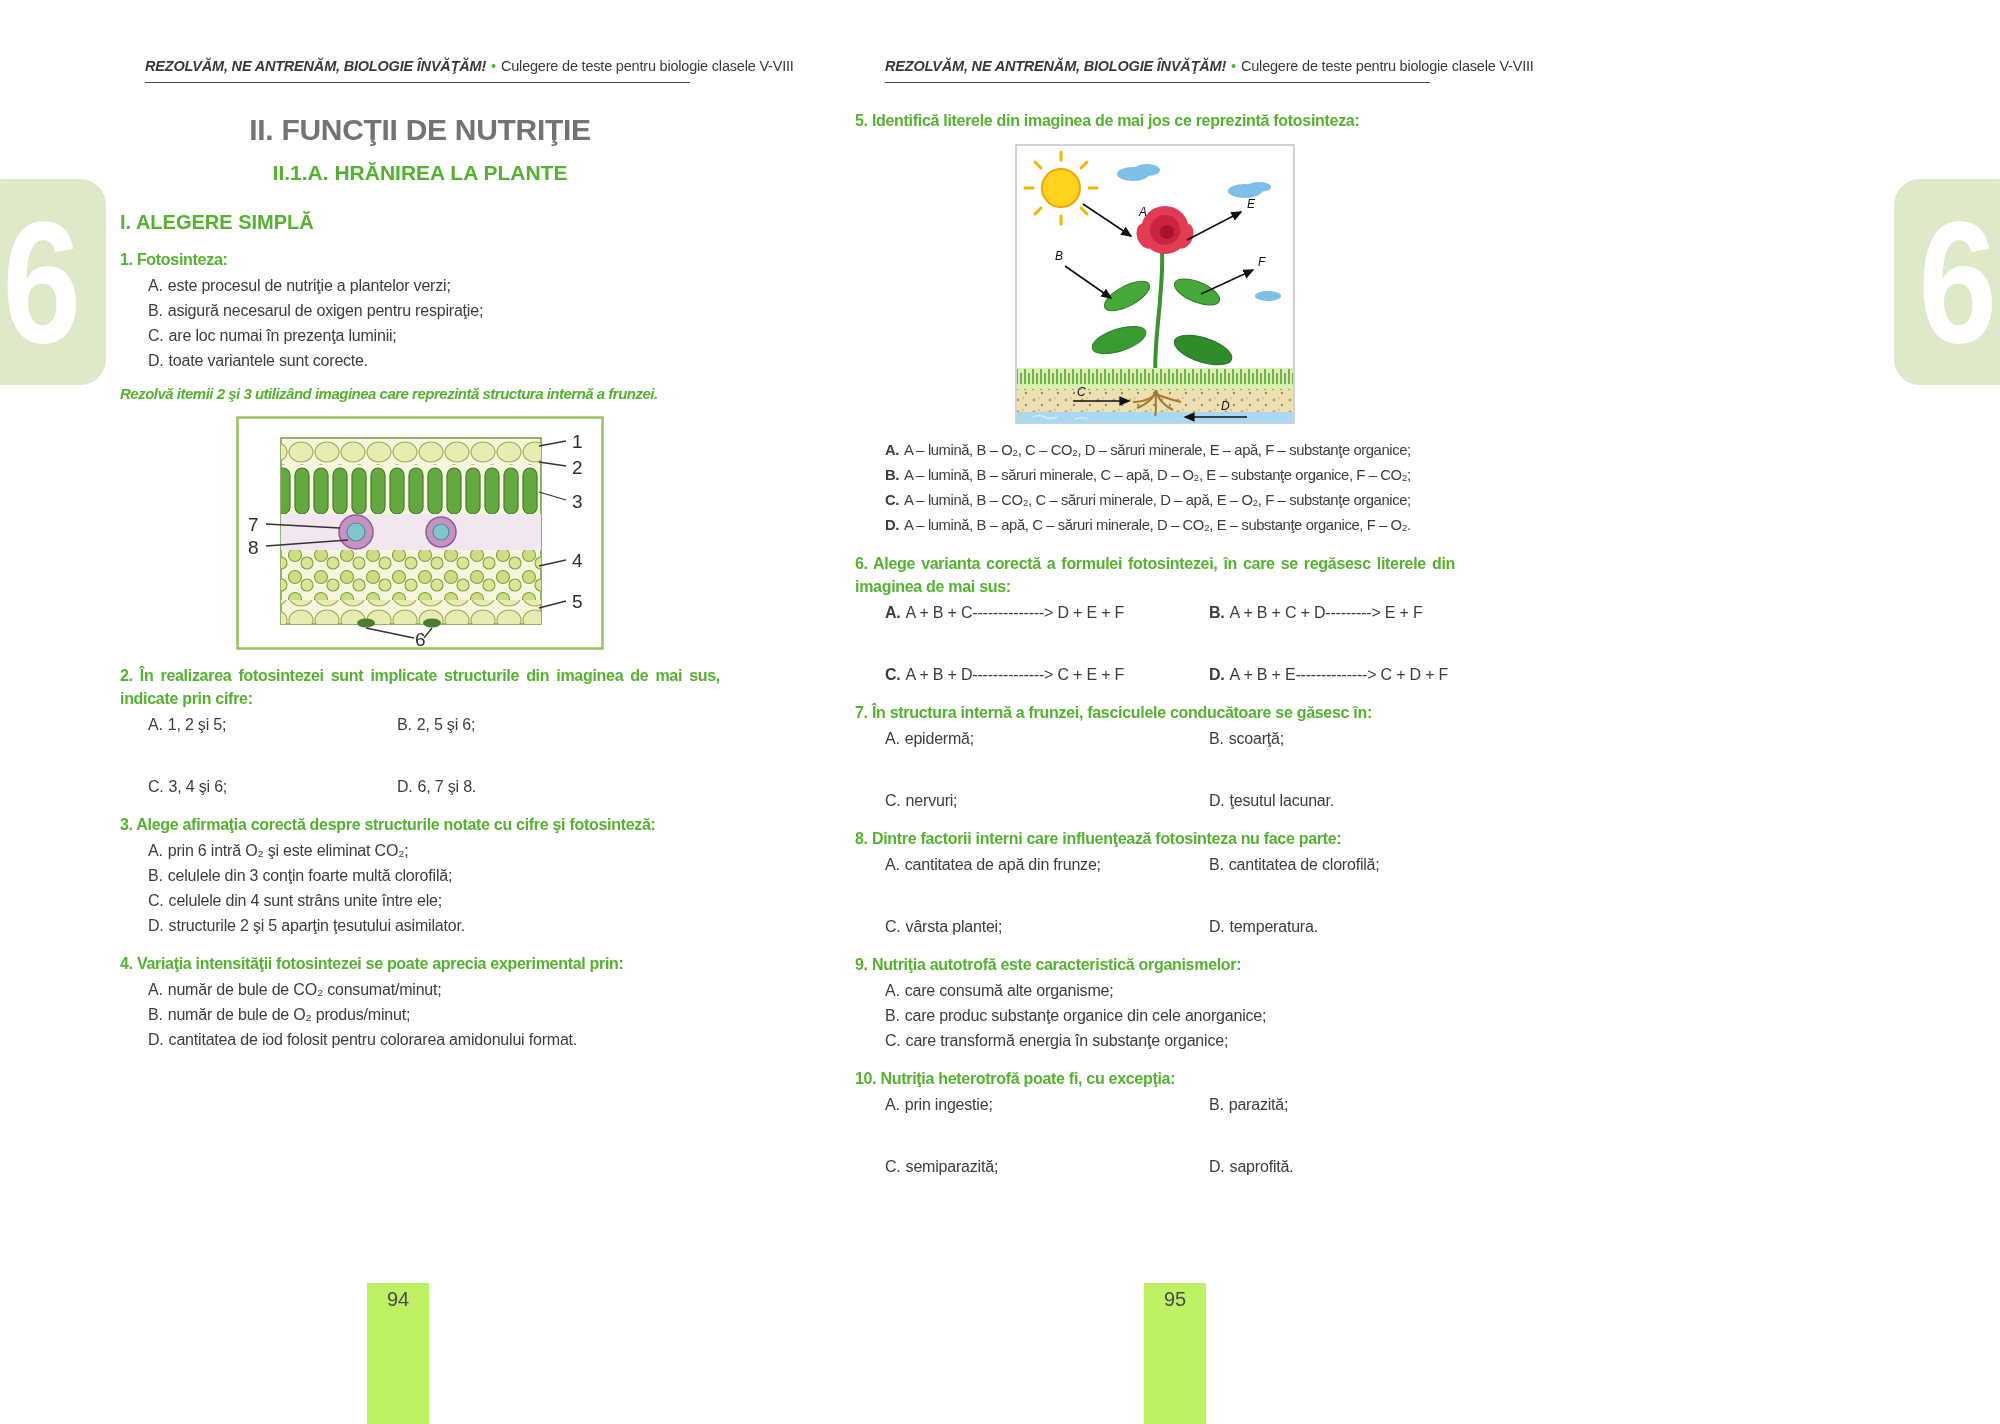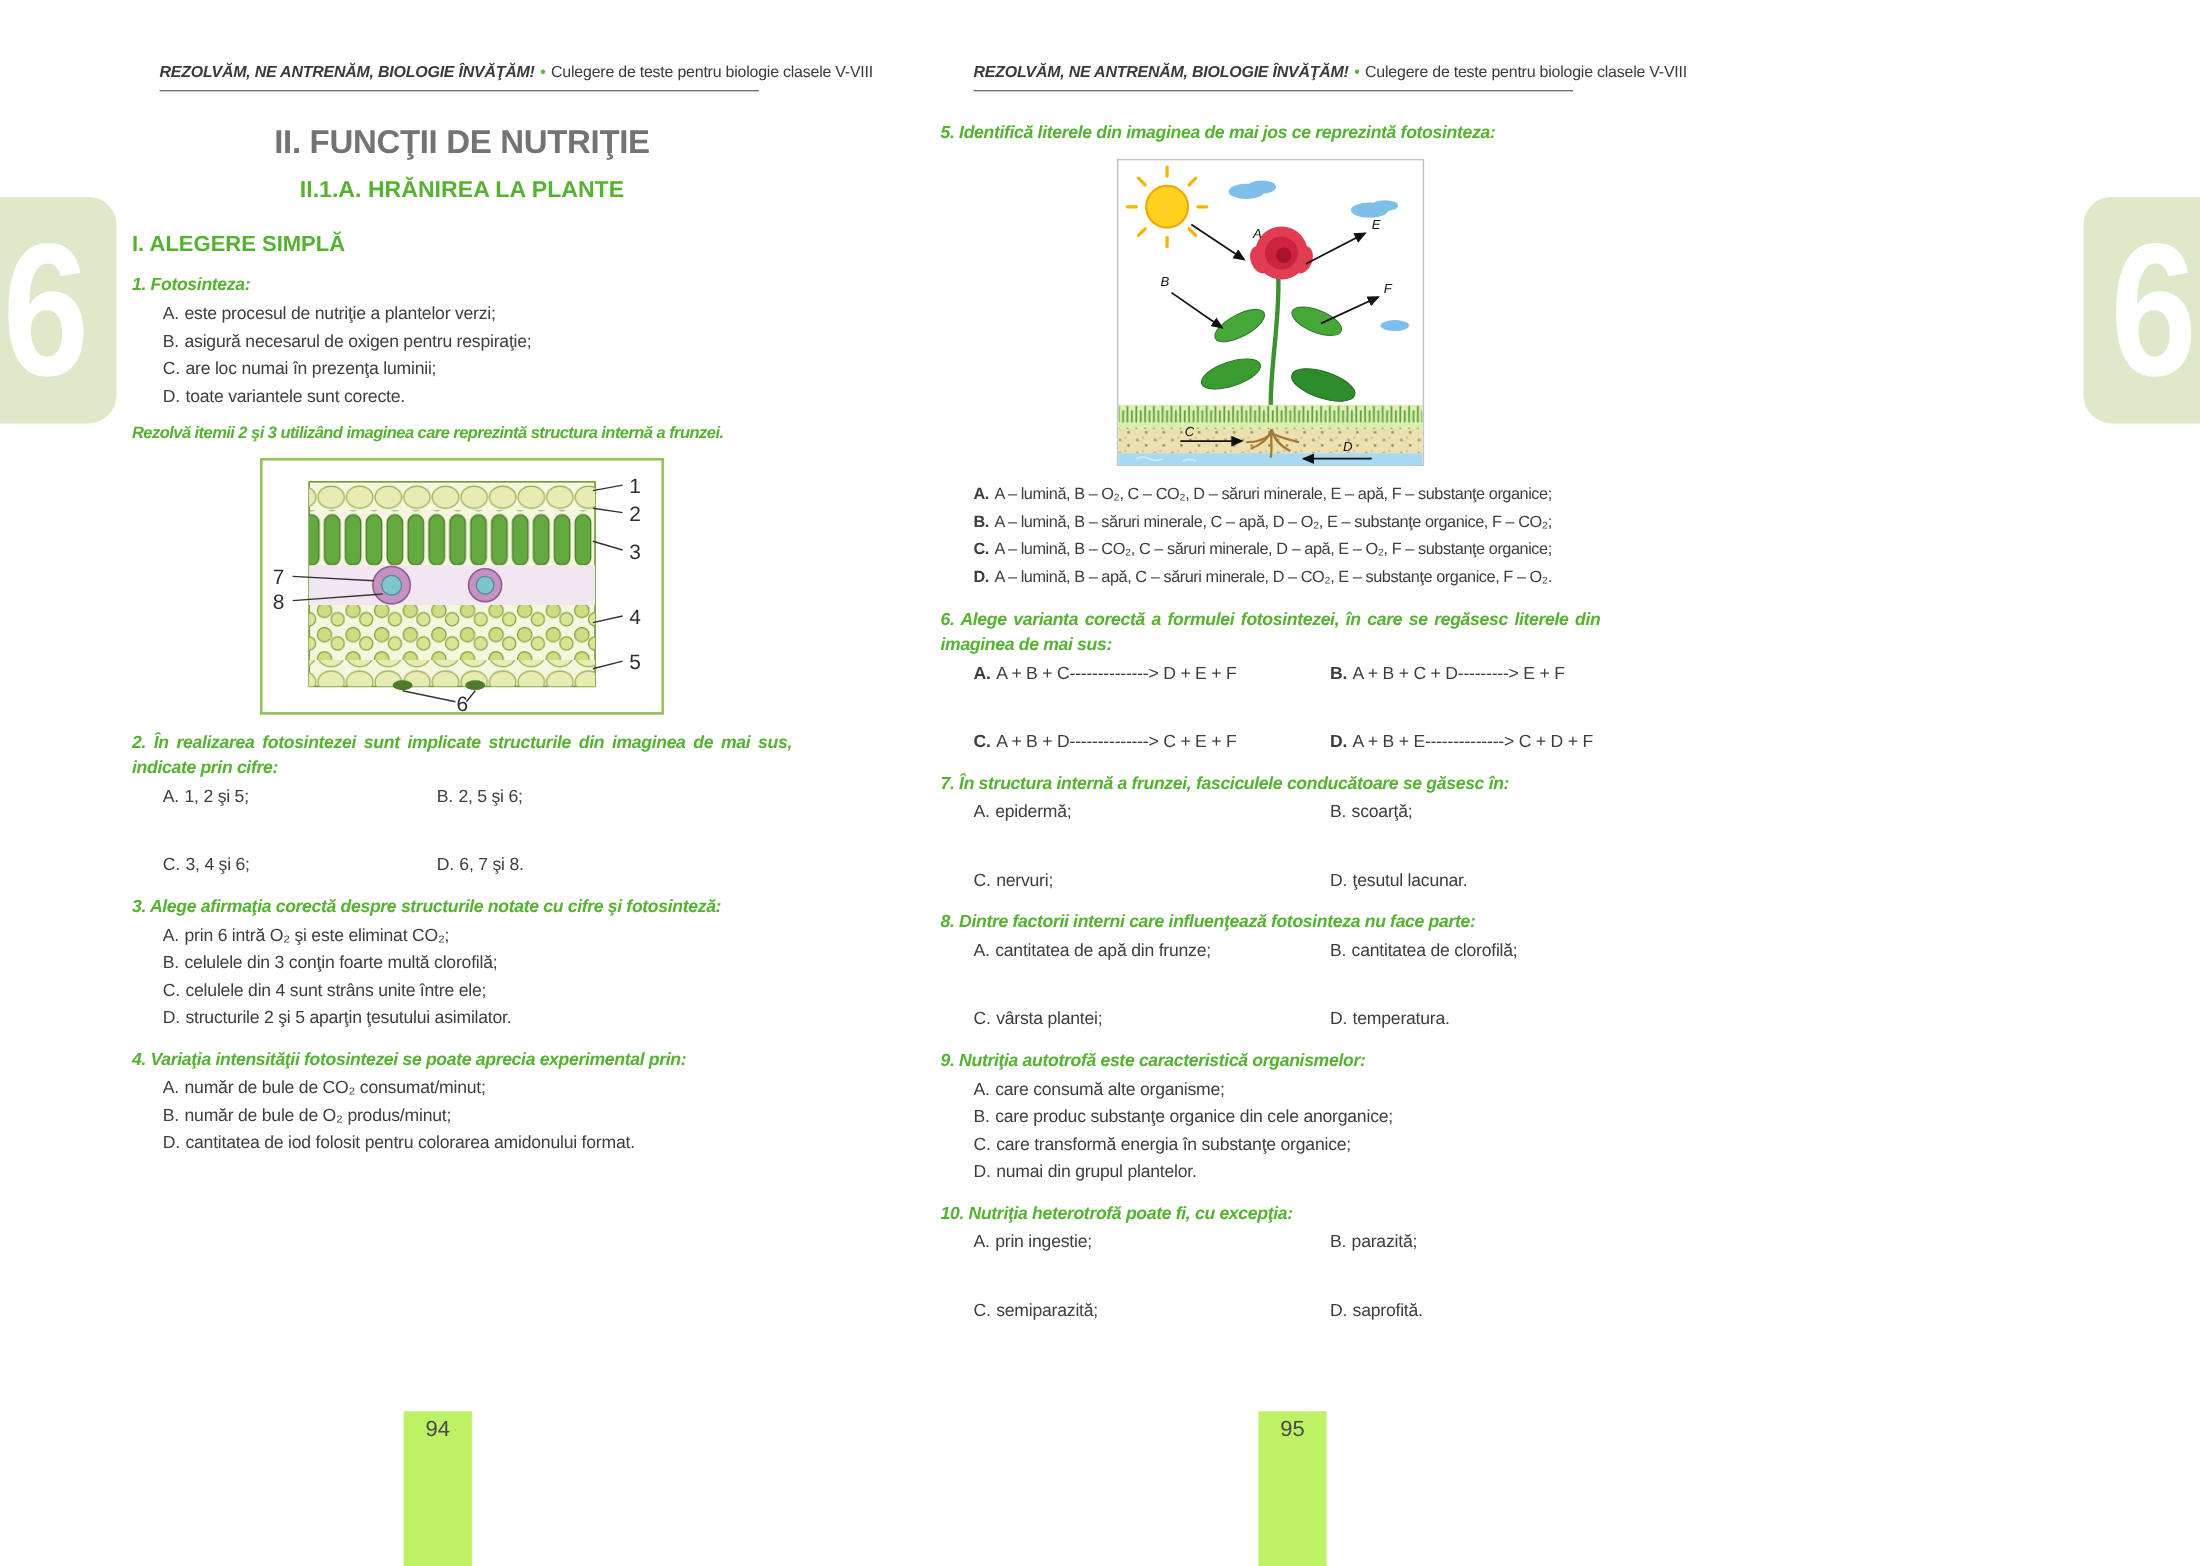--- a/index.html
+++ b/index.html
@@ -14,21 +14,21 @@
          padding-bottom:8px; border-bottom:1.8px solid #4f4f4f; white-space:nowrap; }
   #page-l .hdr { margin-left:25px; width:545px; }
   #page-r .hdr { margin-left:30px; width:545px; }
   .hdr .hb { font-weight:700;font-style:italic; }
   .hdr .dot { color:#55b230; padding:0 5px; }
 
   .title    { margin-top:30px; text-align:center; font-size:30px; font-weight:700; color:#737373; letter-spacing:-0.3px; }
   .subtitle { margin-top:14px; text-align:center; font-size:21px; font-weight:700; color:#55b230; }
   .section  { margin-top:26px; font-size:20px; font-weight:700; color:#55b230; }
 
-  .qh   { margin-top:14px; font-size:16px; line-height:23px; font-weight:700; font-style:italic; color:#55b230; letter-spacing:-0.3px; }
+  .qh   { margin-top:14px; font-size:16px; line-height:23px; font-weight:700; color:#55b230; letter-spacing:-0.3px; }
   .just { text-align:justify; }
   .note { margin-top:12px; font-size:15px; font-weight:700; font-style:italic; color:#55b230; letter-spacing:-0.5px; white-space:nowrap; }
 
   .opts { margin-top:2px; font-size:16px; line-height:25px; letter-spacing:-0.2px; }
   #page-l .opts { margin-left:28px; }
   #page-r .opts { margin-left:30px; }
   .grid2 { display:grid;gap:37px; }
   #page-l .grid2 { grid-template-columns:212px auto; }
   #page-r .grid2 { grid-template-columns:287px auto; }
   .ol { margin-right:5px; }
@@ -295,21 +295,20 @@
       <div class="opt"><span class="ol">D.</span><span>temperatura.</span></div>
     </div>
   </section>
 
   <section>
     <h3 class="qh">9. Nutriţia autotrofă este caracteristică organismelor:</h3>
     <div class="opts">
       <div class="opt"><span class="ol">A.</span><span>care consumă alte organisme;</span></div>
       <div class="opt"><span class="ol">B.</span><span>care produc substanţe organice din cele anorganice;</span></div>
       <div class="opt"><span class="ol">C.</span><span>care transformă energia în substanţe organice;</span></div>
-      <div class="opt"><span class="ol">D.</span><span>numai din grupul plantelor.</span></div>
     </div>
   </section>
 
   <section>
     <h3 class="qh">10. Nutriţia heterotrofă poate fi, cu excepţia:</h3>
     <div class="opts grid2">
       <div class="opt"><span class="ol">A.</span><span>prin ingestie;</span></div>
       <div class="opt"><span class="ol">B.</span><span>parazită;</span></div>
       <div class="opt"><span class="ol">C.</span><span>semiparazită;</span></div>
       <div class="opt"><span class="ol">D.</span><span>saprofită.</span></div>

